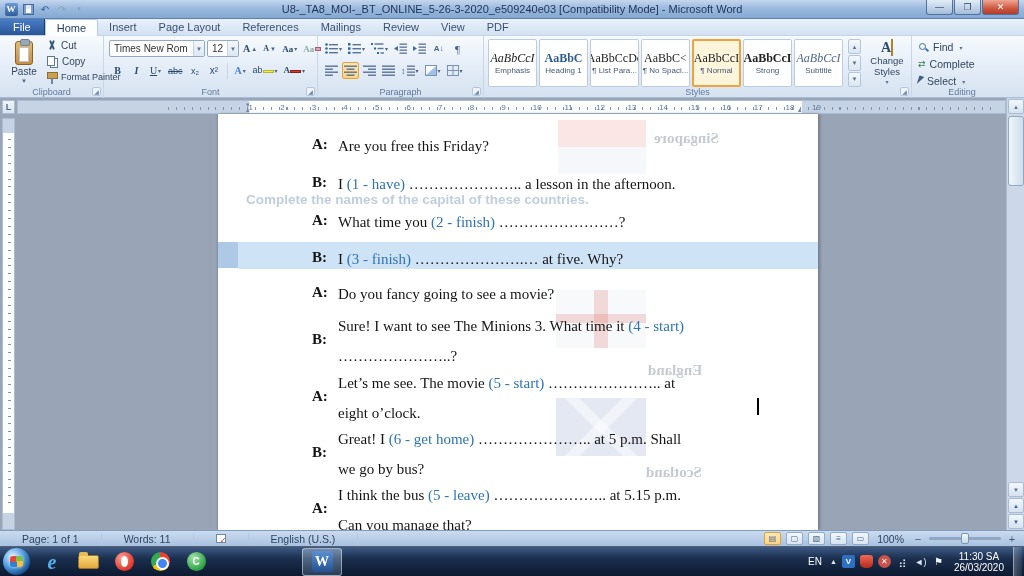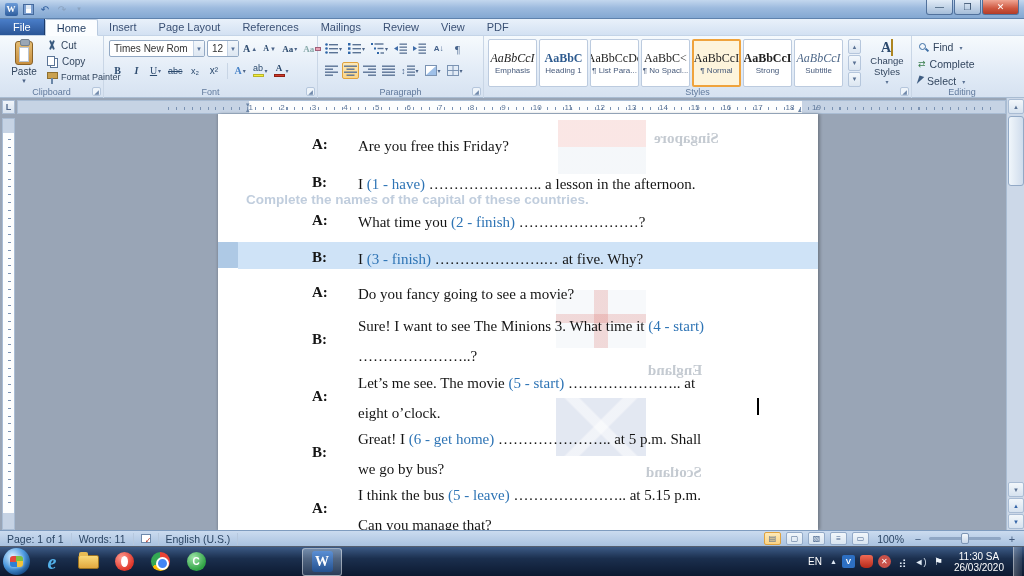--- a/index.html
+++ b/index.html
@@ -58,21 +58,21 @@
 .row2{position:absolute;left:5px;top:26px;display:flex;align-items:center;gap:2px}
 .combo{height:17px;background:#fff;border:1px solid #93a9c4;border-radius:2px;display:flex;align-items:center;font-size:10px;color:#333;padding-left:4px}
 .combo .arrow{margin-left:auto;font-size:6px;color:#56719a;border-left:1px solid #c3d2e4;padding:0 2px;height:100%;display:flex;align-items:center;background:linear-gradient(#f3f7fb,#dde7f2)}
 .ibtn{min-width:17px;height:17px;border:1px solid transparent;border-radius:2px;display:flex;align-items:center;justify-content:center;
   font-size:10px;color:#2c4a6e;padding:0 1px;gap:1px}
 .ibtn .tiny{font-size:6px;color:#4c6488}
 .serifb{font-family:"Liberation Serif",serif;font-weight:bold}
 .serifi{font-family:"Liberation Serif",serif;font-style:italic;font-weight:bold}
 .serifu{font-family:"Liberation Serif",serif;text-decoration:underline}
 .strike{text-decoration:line-through;font-size:9px}
-.mini{display:flex;flex-direction:column;align-items:center;line-height:9px;font-size:9px}
+.mini{display:flex;align-items:center;line-height:9px;font-size:9px}
 .bar{width:11px;height:3px;margin-top:1px}
 .bar.yellow{background:#f3ef3c;border:1px solid #b9b42a}
 .bar.red{background:#d03a2b;border:1px solid #8f2015}
 .vsep{width:1px;height:16px;background:#c8d5e5;margin:0 2px}
 
 .g-par{left:318px;width:166px}
 .ibtn.active{background:linear-gradient(#fde9b8,#fbd485);border-color:#dfa23f}
 .pilcrow{font-size:11px;color:#44618a;font-family:"Liberation Serif",serif}
 
 .g-sty{left:484px;width:428px}
@@ -129,34 +129,34 @@
   linear-gradient(rgba(210,70,60,.18),rgba(210,70,60,.18)) center/16% 100% no-repeat,
   rgba(220,228,238,.22)}
 .flag-sc{left:338px;top:284px;width:90px;height:58px;background:
   linear-gradient(45deg,transparent 44%,rgba(255,255,255,.5) 46% 54%,transparent 56%),
   linear-gradient(-45deg,transparent 44%,rgba(255,255,255,.5) 46% 54%,transparent 56%),
   rgba(60,90,160,.14)}
 .hlband{position:absolute;left:20px;right:0;height:27px;background:#cfe3f7}
 .side-label{position:absolute;left:0;top:128px;width:24px;height:26px;background:#4b87c6;opacity:.45;border-radius:0 5px 5px 0}
 .dlg-row{position:absolute;left:94px;right:12px;font-family:"Liberation Serif","DejaVu Serif",serif;font-size:15px;color:#151515}
 .speaker{position:absolute;left:0;top:0;font-weight:bold}
-.dlg-text{margin-left:46px}
+.dlg-text{margin-left:26px}
 .dlg-line{line-height:20px;height:20px;white-space:nowrap}
 .dlg-line + .dlg-line{margin-top:10px}
 .hint{color:var(--hint,#2e74b5)}
 .caret{position:absolute;left:539px;top:284px;width:1.5px;height:17px;background:#000}
 
 .vscroll{position:absolute;right:0;top:98px;width:18px;height:432px;background:#ccd8e8;border-left:1px solid #a9bcd2}
 .scbtn{position:absolute;left:1px;width:16px;height:15px;background:linear-gradient(#f2f7fb,#d6e2ef);border:1px solid #a9bcd4;
   font-size:6px;color:#5a7294;display:flex;align-items:center;justify-content:center;border-radius:2px}
 .scthumb{position:absolute;left:1px;top:18px;width:16px;height:70px;background:linear-gradient(90deg,#f0f6fb,#cfdcec);border:1px solid #92a9c6;border-radius:3px}
 
 .statusbar{position:absolute;left:0;top:530px;width:1024px;height:16px;
   background:linear-gradient(#cbdbef,#a9c2e0);border-top:1px solid #7f9cbf;display:flex;align-items:center;font-size:10.5px;color:#2b4564}
-.statusbar .sit{padding:0 7px;border-right:1px solid #b6c8de;height:12px;display:flex;align-items:center;gap:4px}
+.statusbar .sit{padding:0 22px;border-right:1px solid #b6c8de;height:12px;display:flex;align-items:center;gap:4px}
 .bookico{width:10px;height:9px;background:#fff;border:1px solid #6d89ab;position:relative}
 .bookico::after{content:"✓";position:absolute;right:-2px;bottom:-3px;color:#b03020;font-size:8px}
 .sright{margin-left:auto;display:flex;align-items:center;gap:5px;padding-right:6px}
 .viewbtn{width:17px;height:13px;border:1px solid #93aac8;background:linear-gradient(#f2f7fb,#d9e5f1);
   display:flex;align-items:center;justify-content:center;font-size:8px;color:#44618a;border-radius:2px}
 .viewbtn.active{background:linear-gradient(#fde9b8,#fbd485);border-color:#dfa23f}
 .zoomtrack{position:relative;width:72px;height:3px;background:#8fa6c4;border-radius:2px}
 .zoomtrack::before{content:"";position:absolute;left:50%;top:-3px;width:1px;height:9px;background:#7d95b5}
 .zoomthumb{position:absolute;left:32px;top:-4px;width:8px;height:11px;background:linear-gradient(#f4f8fc,#c9d8ea);border:1px solid #7d95b5;border-radius:2px}
 .zbtn{font-size:11px;color:#41597c;width:12px;text-align:center}
@@ -202,20 +202,21 @@
       <span class="qicon">
           <span class="wlogo">W</span>
         </span>
       <span class="qicon">
           <span class="savico"></span>
         </span>
       <span class="qicon">↶</span>
       <span class="qicon qdis">↷</span>
       <span class="qicon qdis" style="font-size:7px">▾</span>
     </div>
+    <div class="titletext">U8-_TA8_MOI-_BT_ONLINE_5-26-3-2020_e509240e03 [Compatibility Mode] - Microsoft Word</div>
     <div class="winbtns">
       <span class="winbtn">—</span>
       <span class="winbtn">❐</span>
       <span class="winbtn close">✕</span>
     </div>
   </div>
 
   <div class="tabrow">
       <div class="tab file">File</div>
       <div class="tab active">Home</div>

